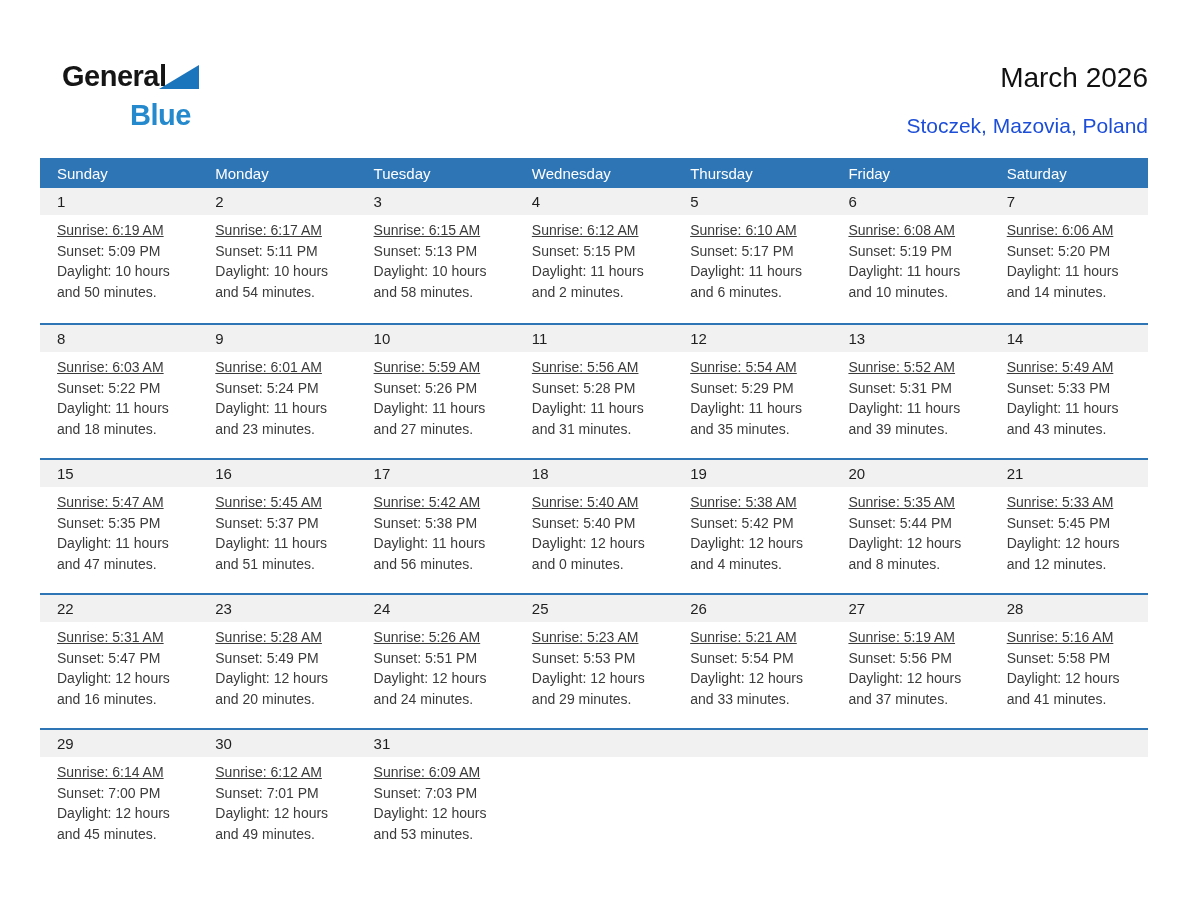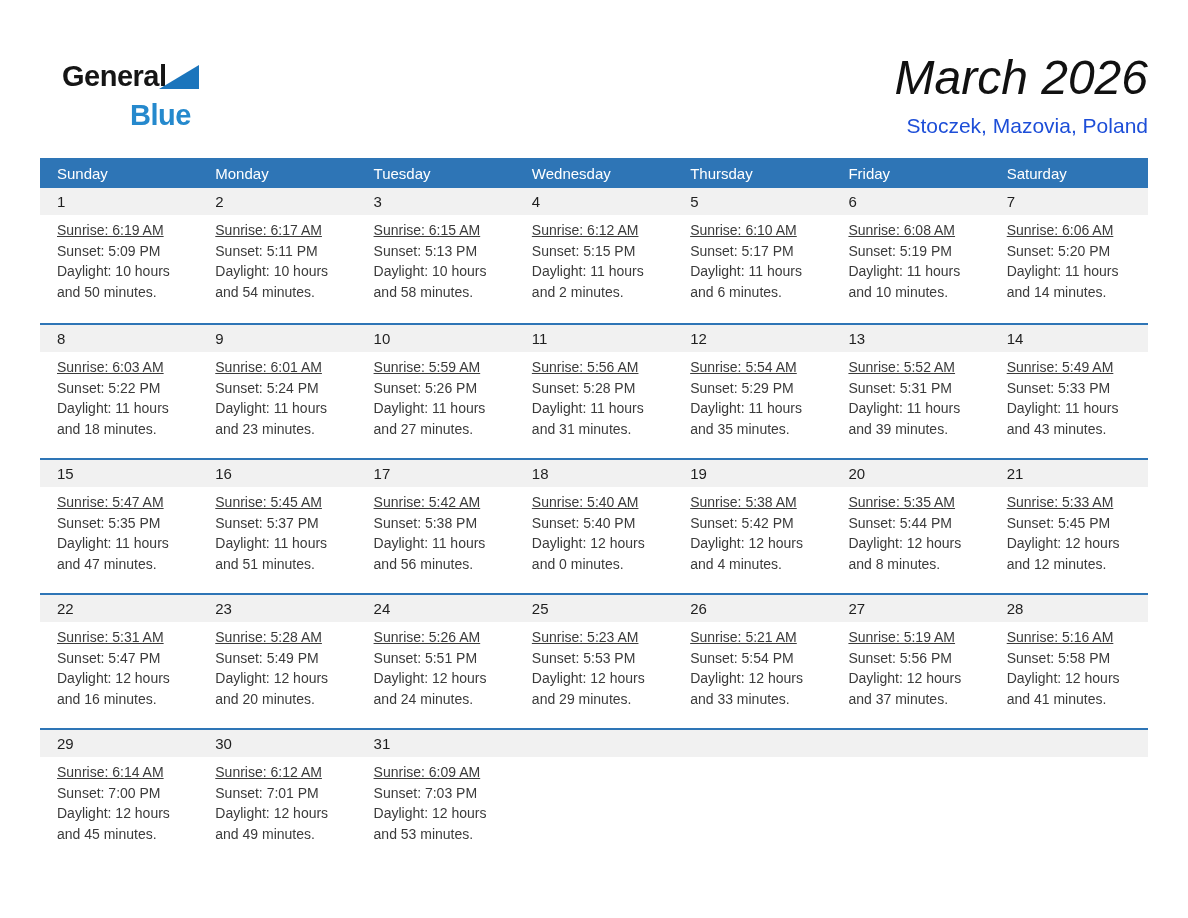--- a/index.html
+++ b/index.html
@@ -7,21 +7,21 @@
     position:relative;width:1188px;height:918px;background:#ffffff;overflow:hidden;
     font-family:"Liberation Sans",sans-serif;
   }
   
   .logo{position:absolute;left:55px;top:60px;width:220px;height:70px;}
   .logo-general{position:absolute;left:0;top:0;font-size:29px;font-weight:600;color:#151515;letter-spacing:-0.5px;margin-left:7px;}
   .logo-tri{position:absolute;left:104px;top:5px;width:0;height:0;border-bottom:24px solid #1B75BC;border-left:40px solid transparent;}
   .logo-blue{position:absolute;left:75px;top:39px;font-size:29px;font-weight:600;color:#2589CD;letter-spacing:-0.5px;}
   
   .title-block{position:absolute;right:40px;top:58px;text-align:right;}
-  .month-title{font-size:48px;font-weight:400;color:#111111;line-height:40px;font-style:italic;}
+  .month-title{font-size:28px;font-weight:400;color:#111111;line-height:40px;}
   .location-subtitle{font-size:21px;font-weight:400;color:#1d4ed8;margin-top:16px;}
   
   .calendar{position:absolute;left:40px;top:158px;width:1108px;}
   .weekday-header{display:grid;grid-template-columns:repeat(7,1fr);background:#2E75B6;height:30px;align-items:center;}
   .wd-cell{color:#ffffff;font-size:15px;padding-left:17px;white-space:nowrap;overflow:hidden;}
   .weeks{display:block;}
   .week-row{display:grid;grid-template-columns:repeat(7,1fr);height:135px;box-sizing:border-box;}
   .week-row + .week-row{border-top:2px solid #2E75B6;}
   .day-cell{overflow:hidden;}
   .day-num{height:27px;background:#F1F1F1;font-size:15px;color:#1f1f1f;padding-left:17px;display:flex;align-items:center;}

